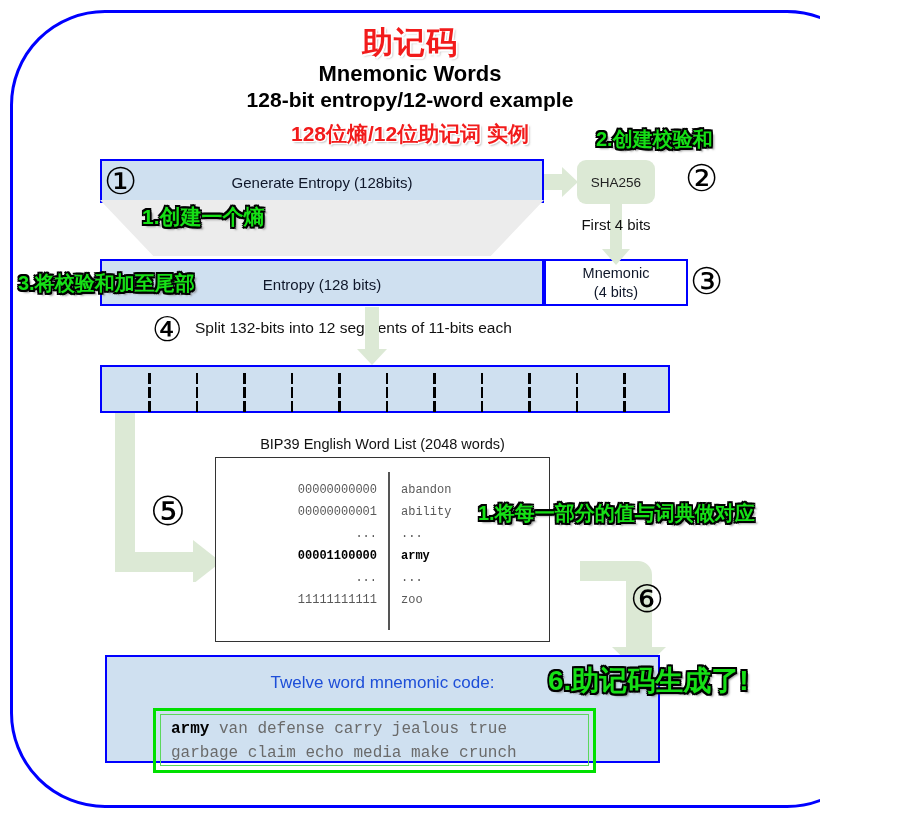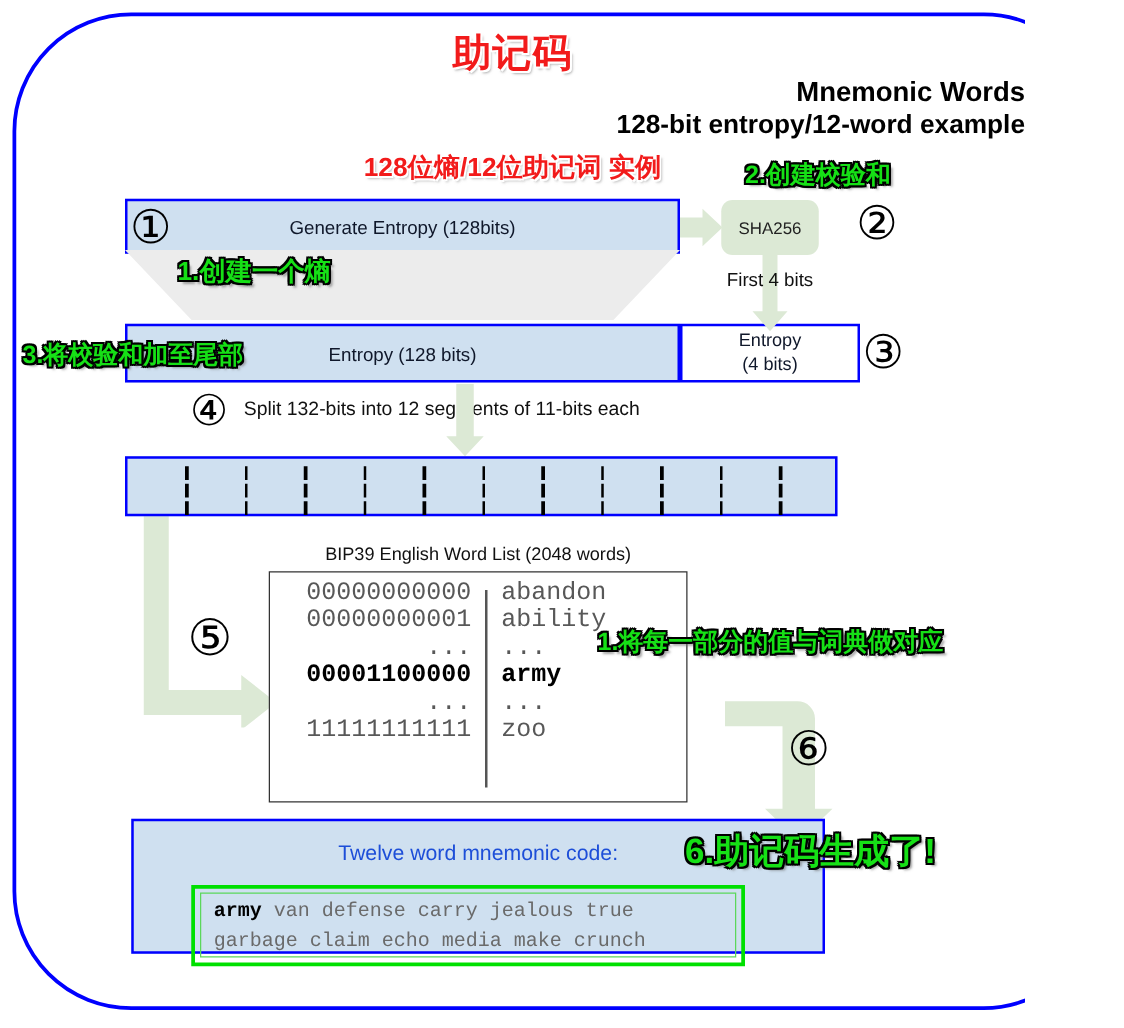--- a/index.html
+++ b/index.html
@@ -27,21 +27,21 @@
   .title-cn-red{
     position:absolute;width:100%;text-align:center;
     font-size:31px;font-weight:bold;color:#f21b1b;
     letter-spacing:1px;
     text-shadow:
       -1.5px -1.5px 0 #fff, 1.5px -1.5px 0 #fff,
       -1.5px 1.5px 0 #fff, 1.5px 1.5px 0 #fff,
       2px 2px 2px rgba(120,120,120,.6);
   }
   .title-en{
-    position:absolute;width:100%;text-align:right;
+    position:absolute;width:100%;text-align:center;
     font-weight:bold;color:#000;
   }
   .sub-cn-red{
     position:absolute;width:100%;text-align:center;
     font-size:21px;font-weight:bold;color:#f21b1b;
     text-shadow:
       -1.2px -1.2px 0 #fff, 1.2px -1.2px 0 #fff,
       -1.2px 1.2px 0 #fff, 1.2px 1.2px 0 #fff,
       2px 2px 2px rgba(140,140,140,.55);
   }
@@ -114,23 +114,23 @@
     border:1.5px solid #333;
     background:#fff;
     box-sizing:border-box;
     z-index:10;
   }
   #wordlist-caption{
     position:absolute;left:215px;top:436px;width:335px;
     text-align:center;font-size:14.5px;color:#111;
   }
   .wl-table{
-    position:absolute;left:0;top:6px;width:100%;
+    position:absolute;left:0;top:21px;width:100%;
     font-family:"Liberation Mono", monospace;
-    font-size:20px;line-height:22px;color:#585858;
+    font-size:12px;line-height:22px;color:#585858;
   }
   .wl-row{display:flex;}
   .wl-code{
     width:172px;text-align:right;padding-right:11px;
     box-sizing:border-box;white-space:pre;
   }
   .wl-word{
     width:140px;text-align:left;padding-left:13px;
     box-sizing:border-box;white-space:pre;
   }
@@ -208,21 +208,21 @@
 
   <svg class="garrow" style="left:600px;top:201px;width:32px;height:66px;" viewBox="0 0 32 66">
     <path d="M10 0 L22 0 L22 48 L30 48 L16 64 L2 48 L10 48 Z" fill="#dce9d5"></path>
   </svg>
   <div id="first4bits">First 4 bits</div>
 
   <div class="bluebox" id="box-entropy" style="left:100px;top:259px;width:444px;height:47px;">
     <div class="boxlabel" style="top:14px;">Entropy (128 bits)</div>
   </div>
   <div class="whitebox" id="box-checksum" style="left:544px;top:259px;width:144px;height:47px;">
-    <div class="boxlabel" style="top:3px;font-size:14.5px;">Entropy</div>
+    <div class="boxlabel" style="top:3px;font-size:14.5px;">Mnemonic</div>
     <div class="boxlabel" style="top:22px;font-size:14.5px;">(4 bits)</div>
   </div>
   <div class="circnum" style="left:690px;top:263px;font-size:37px;">③</div>
   <div class="ann" style="left:18px;top:270px;font-size:20px;">3.将校验和加至尾部</div>
 
   <svg class="garrow" style="left:355px;top:307px;width:34px;height:60px;" viewBox="0 0 34 60">
     <path d="M10 0 L24 0 L24 42 L32 42 L17 58 L2 42 L10 42 Z" fill="#dce9d5"></path>
   </svg>
 
   <div class="circnum" style="left:152px;top:312px;font-size:34px;">④</div>

